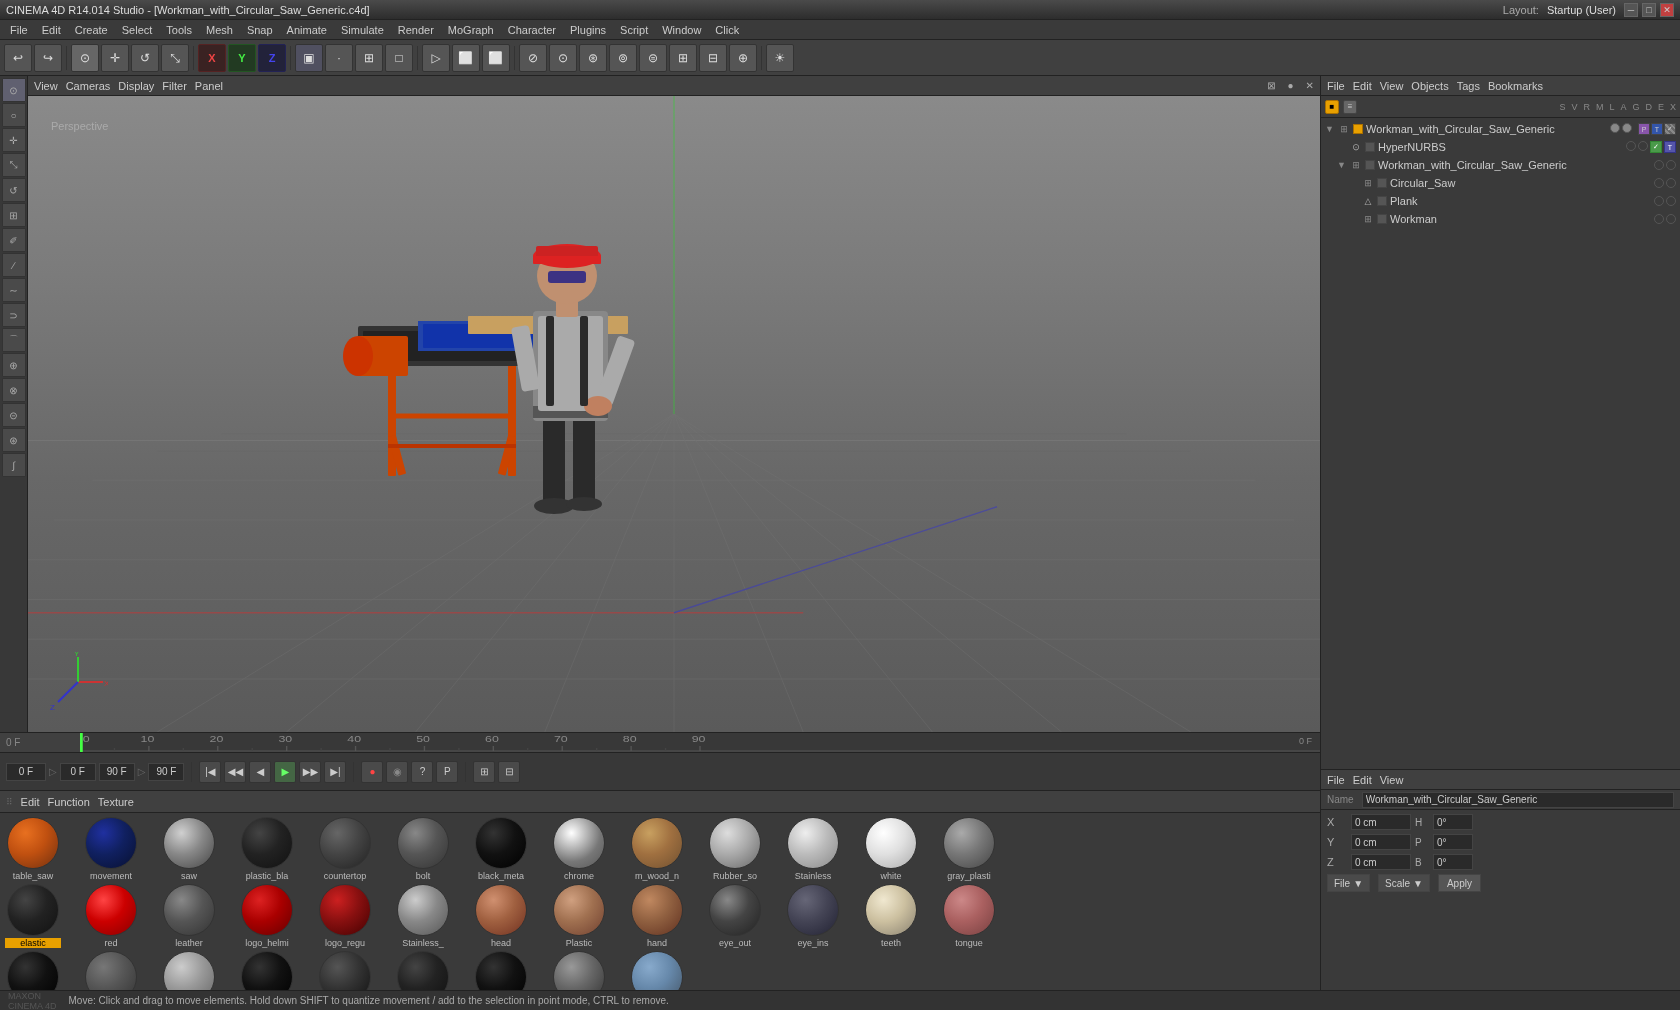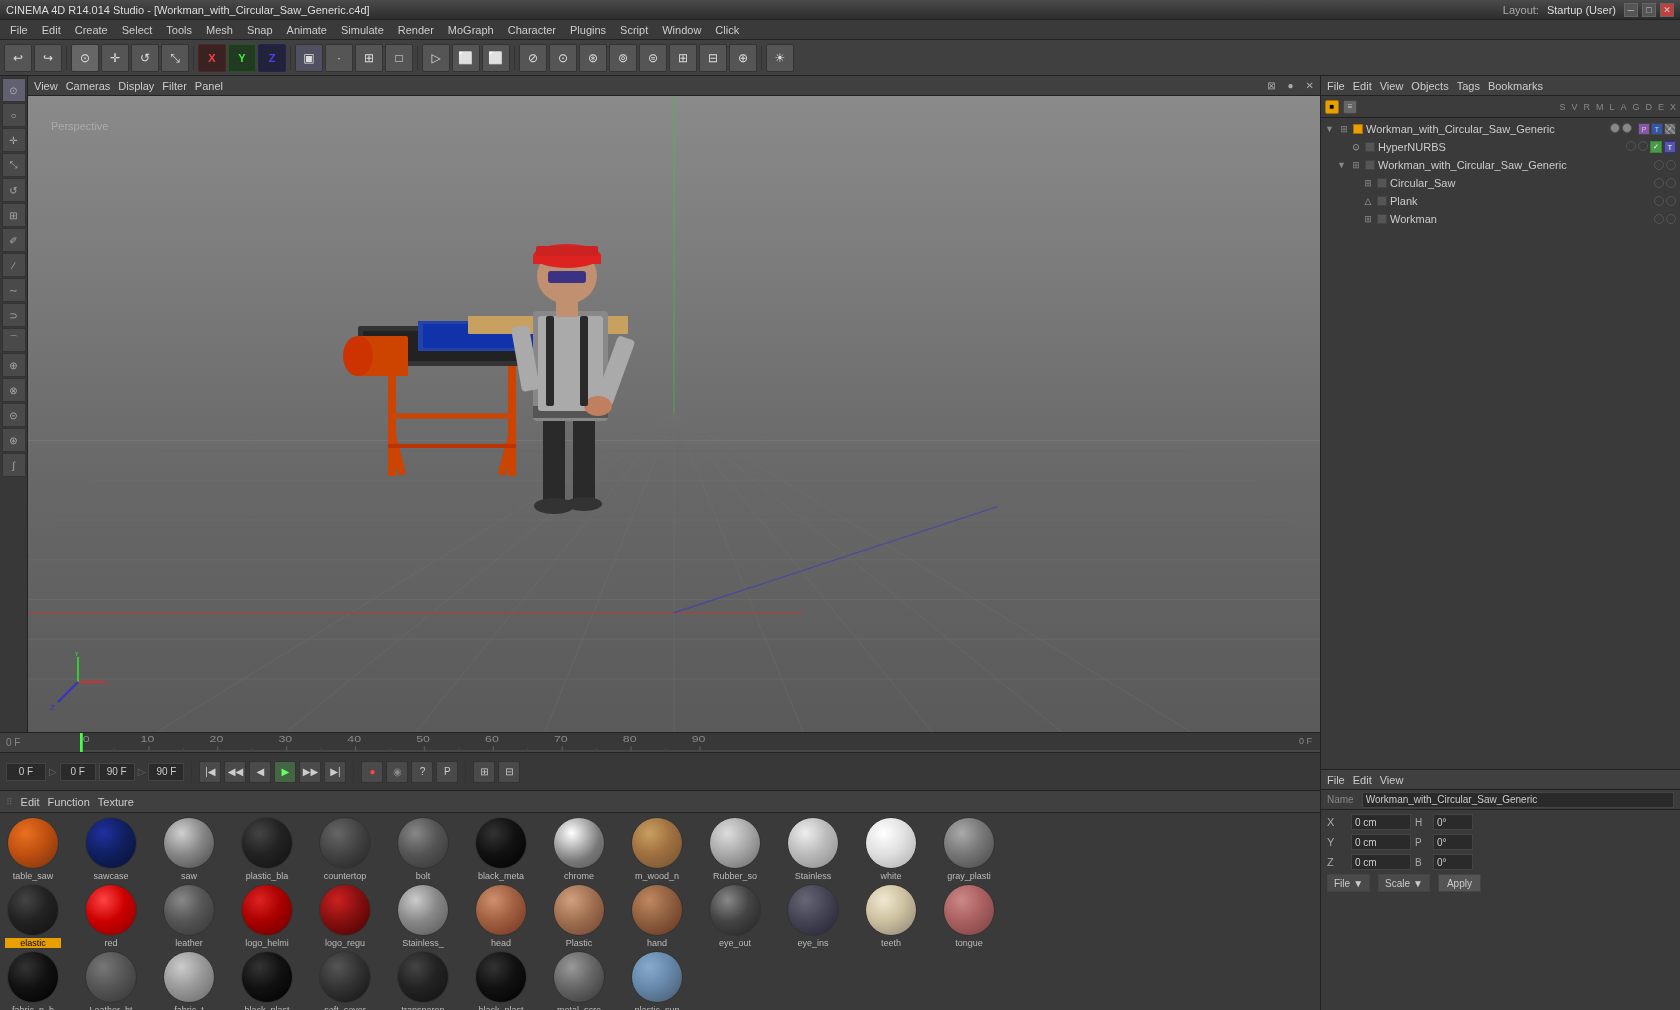--- a/index.html
+++ b/index.html
@@ -488,21 +488,21 @@
         </div>
         <div id="mat-grid">
 
           <div class="mat-row" id="mat-row-0">
           <div class="mat-item">
                 <div class="mat-ball" style="background: radial-gradient(circle at 35% 30%, rgb(232, 112, 32) 0%, rgb(192, 80, 16) 45%, rgb(112, 48, 16) 100%);"></div>
                 <div class="mat-label">table_saw</div>
               </div>
               <div class="mat-item">
                 <div class="mat-ball" style="background: radial-gradient(circle at 35% 30%, rgb(32, 48, 160) 0%, rgb(16, 32, 96) 45%, rgb(8, 16, 48) 100%);"></div>
-                <div class="mat-label">sawcase</div>
+                <div class="mat-label">movement</div>
               </div>
               <div class="mat-item">
                 <div class="mat-ball" style="background: radial-gradient(circle at 35% 30%, rgb(208, 208, 208) 0%, rgb(136, 136, 136) 45%, rgb(68, 68, 68) 100%);"></div>
                 <div class="mat-label">saw</div>
               </div>
               <div class="mat-item">
                 <div class="mat-ball" style="background: radial-gradient(circle at 35% 30%, rgb(68, 68, 68) 0%, rgb(34, 34, 34) 45%, rgb(17, 17, 17) 100%);"></div>
                 <div class="mat-label">plastic_bla</div>
               </div>
               <div class="mat-item">
@@ -790,13 +790,17 @@
               <span>Scale</span>
               <span>▼</span>
             </div>
             <button class="apply-btn" style="margin-left:4px;">Apply</button>
           </div>
         </div>
       </div>
     </div>
   </div>
 
+  <div id="statusbar">
+    <span style="color:#555;font-size:9px;margin-right:12px;">MAXON<br>CINEMA 4D</span>
+    <span>Move: Click and drag to move elements. Hold down SHIFT to quantize movement / add to the selection in point mode, CTRL to remove.</span>
+  </div>
 </div>
 
 </body></html>

